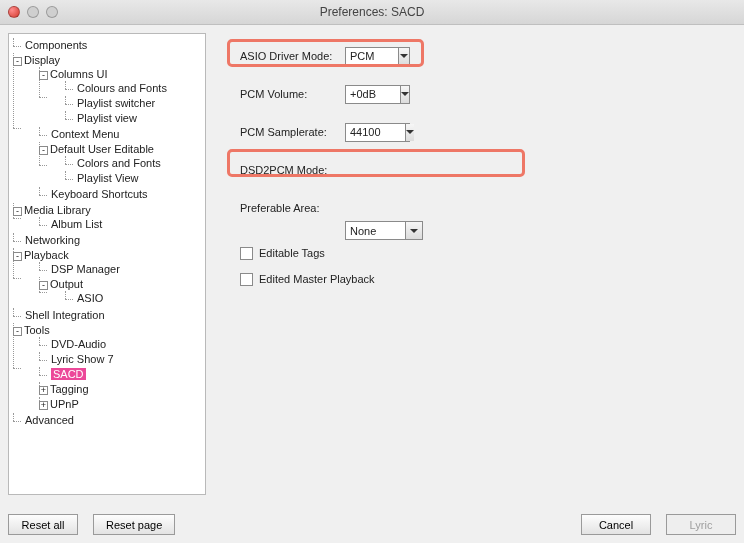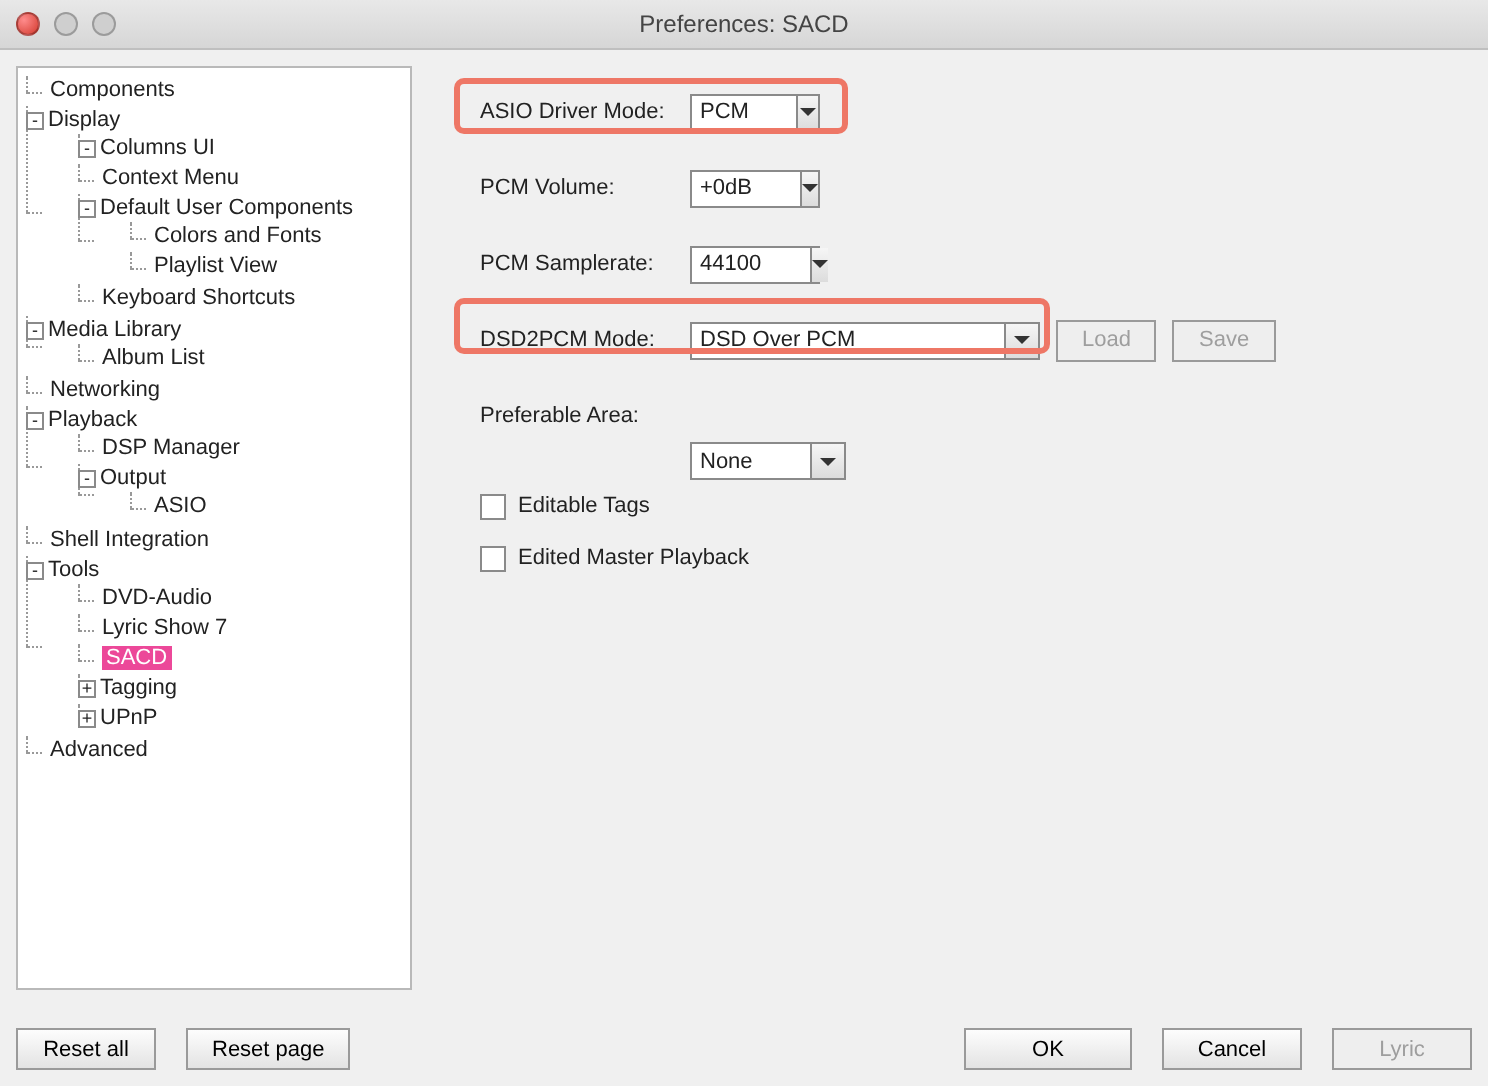--- a/index.html
+++ b/index.html
@@ -152,23 +152,28 @@
 
 <div class="window-body">
   <div class="main-row">
 
     <div class="tree-pane tree">
       <ul>
         <li><span class="lbl">Components</span></li>
         <li><span class="toggle">-</span><span class="lbl">Display</span>
           <ul>
             <li><span class="toggle">-</span><span class="lbl">Columns UI</span>
+              <ul>
+                <li><span class="lbl">Colours and Fonts</span></li>
+                <li><span class="lbl">Playlist switcher</span></li>
+                <li><span class="lbl">Playlist view</span></li>
+              </ul>
             </li>
             <li><span class="lbl">Context Menu</span></li>
-            <li><span class="toggle">-</span><span class="lbl">Default User Components</span>
+            <li><span class="toggle">-</span><span class="lbl">Default User Editable</span>
               <ul>
                 <li><span class="lbl">Colors and Fonts</span></li>
                 <li><span class="lbl">Playlist View</span></li>
               </ul>
             </li>
             <li><span class="lbl">Keyboard Shortcuts</span></li>
           </ul>
         </li>
         <li><span class="toggle">-</span><span class="lbl">Media Library</span>
           <ul>
@@ -229,28 +234,20 @@
         <span class="ctrl">
           <span class="combo num">
             <span>44100</span>
             <span class="arrow"></span>
           </span>
         </span>
       </div>
 
       <div class="field-row">
         <span class="label">DSD2PCM Mode:</span>
-        <span class="ctrl">
-          <span class="combo lg">
-            <span>DSD Over PCM</span>
-            <span class="arrow"></span>
-          </span>
-          <button class="btn" disabled="">Load</button>
-          <button class="btn" disabled="">Save</button>
-        </span>
       </div>
 
       <div class="field-row">
         <span class="label">Preferable Area:</span>
         <span class="ctrl">
           <span class="combo area">
             <span>None</span>
             <span class="arrow"></span>
           </span>
         </span>
@@ -268,18 +265,17 @@
       </div>
     </div>
   </div>
 
   <div class="footer">
     <div class="left">
       <button class="btn">Reset all</button>
       <button class="btn">Reset page</button>
     </div>
     <div class="right">
-      <button class="btn primary">OK</button>
       <button class="btn">Cancel</button>
       <button class="btn" disabled="">Lyric</button>
     </div>
   </div>
 </div>
 
 </body></html>

